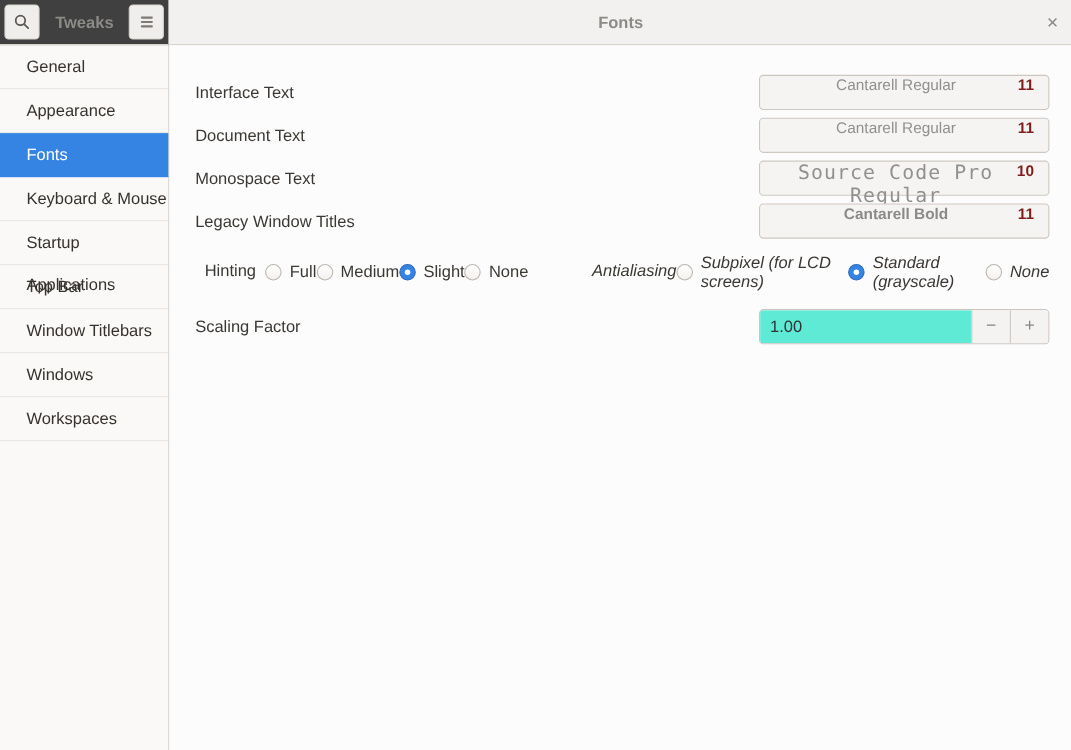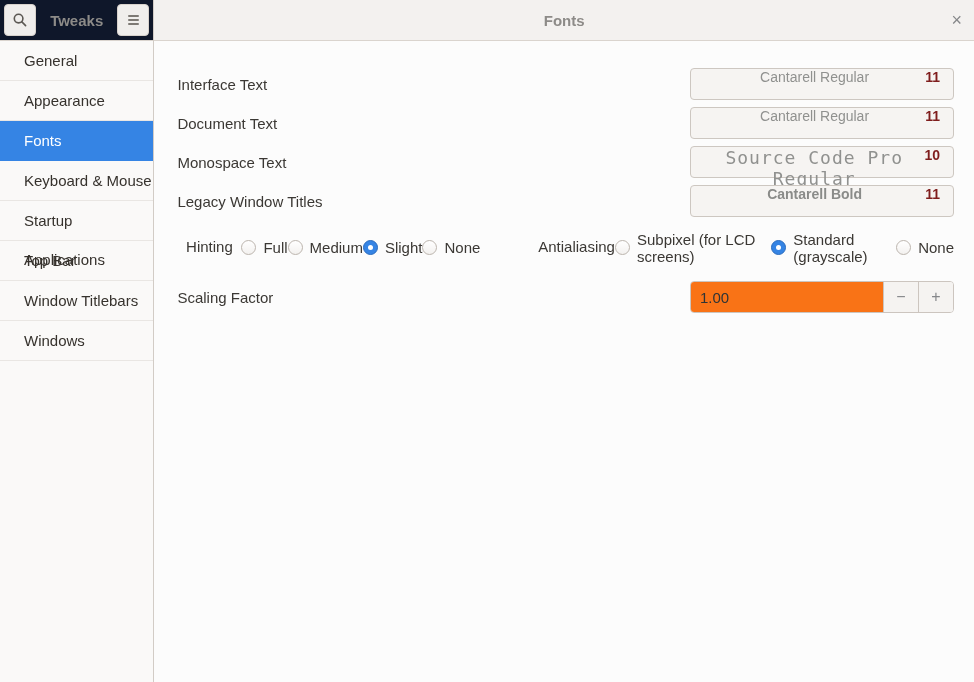--- a/index.html
+++ b/index.html
@@ -2,21 +2,21 @@
 <html><head>
 <meta charset="utf-8">
 <style>
   * { margin:0; padding:0; box-sizing:border-box; }
   html,body { width:974px; height:682px; overflow:hidden; }
   body { font-family:"Liberation Sans", sans-serif; font-size:15px; color:#3b3834; background:#fcfcfc; }
   .app { display:flex; width:974px; height:682px; }
 
   
   .sidebar { width:197px; height:682px; background:#faf9f8; border-right:1px solid #d2ccc6; display:flex; flex-direction:column; }
-  .side-header { height:41px; background:#0f172a; border-bottom:1px solid #dad4ce; display:flex; align-items:center; justify-content:space-between; padding:0 4px; position:relative; flex:none; }
+  .side-header { height:41px; background:#404040; border-bottom:1px solid #dad4ce; display:flex; align-items:center; justify-content:space-between; padding:0 4px; position:relative; flex:none; }
   .hdr-btn { width:32px; height:32px; border:1px solid #d8d2cc; border-radius:4px; background:#f0eeec; display:flex; align-items:center; justify-content:center; cursor:pointer; }
   .side-title { position:absolute; left:0; right:0; text-align:center; font-weight:bold; color:#8d8b88; pointer-events:none; }
   .menu-glyph span { display:block; width:11px; height:2px; background:#7d7974; margin:2px auto; border-radius:1px; }
 
   .side-list { flex:1; }
   .side-item { height:40px; line-height:39px; padding-left:24px; border-bottom:1px solid #e9e6e3; color:#36322d; cursor:pointer; }
   .side-item.checked { background:#3584e4; color:#ffffff; border-bottom-color:#3584e4; }
 
   
   .main { flex:1; display:flex; flex-direction:column; }
@@ -29,34 +29,34 @@
   .font-row { display:flex; align-items:center; justify-content:space-between; height:32px; margin-bottom:7px; }
   .row-label { color:#3b3834; }
   .font-button { width:264px; height:32px; display:flex; align-items:flex-start; padding:0 13px; background:#f6f4f2; border:1px solid #cdc7c1; border-radius:4px; cursor:pointer; font-family:"Liberation Sans",sans-serif; }
   .font-name { flex:1; text-align:center; color:#90918f; font-size:14px; }
   .font-name.mono { font-family:"DejaVu Sans Mono", monospace; letter-spacing:1px; font-size:18px; }
   .font-name.bold { font-weight:bold; color:#8a8b89; }
   .font-pt { color:#7f1d1d; font-weight:bold; font-size:14px; }
 
   .dual { display:flex; margin-top:16px; }
   .hint-col { width:448px; display:flex;text-align:center; }
-  .aa-col { display:flex; }
+  .aa-col { display:flex;font-style:italic; }
   .group-label { padding-top:5px; color:#3b3834; }
   .hint-col .group-label { width:64px; }
   .aa-col .group-label { width:95px; }
   .radio-rows { display:flex; }
   .radio-row { height:29px; display:flex; align-items:center; cursor:pointer; }
   .radio { width:15px; height:15px; border-radius:50%; border:1px solid #bcb5ae; background:linear-gradient(to bottom,#ffffff,#f3f1ef); margin-right:7px; position:relative; flex:none; }
   .radio-row.checked .radio { background:#3584e4; border-color:#2b6cbe; }
   .radio-row.checked .radio::after { content:""; position:absolute; left:4px; top:4px; width:5px; height:5px; border-radius:50%; background:#ffffff; }
   .radio-label { color:#3b3834; }
 
   .scale-row { display:flex; align-items:center; justify-content:space-between; height:32px; margin-top:19px; }
   .spin { width:264px; height:32px; display:flex; border:1px solid #ccc5bf; border-radius:4px; overflow:hidden; background:#ffffff; }
-  .spin-entry { flex:1; background:#f97316; padding-left:9px; display:flex; align-items:center; color:#2e3436; cursor:text; }
+  .spin-entry { flex:1; background:#5eead4; padding-left:9px; display:flex; align-items:center; color:#2e3436; cursor:text; }
   .spin-btn { width:35px; border:none; border-left:1px solid #ccc5bf; background:#f5f3f1; color:#85878a; font-size:16px; cursor:pointer; font-family:"Liberation Sans",sans-serif; }
 </style>
 </head>
 <body>
 
 <div class="app">
 
   <div class="sidebar">
     <div class="side-header">
       <button class="hdr-btn">
@@ -78,20 +78,21 @@
     </div>
     <div class="side-list">
       <div class="side-item">General</div>
       <div class="side-item">Appearance</div>
       <div class="side-item checked">Fonts</div>
       <div class="side-item">Keyboard &amp; Mouse</div>
       <div class="side-item">Startup Applications</div>
       <div class="side-item">Top Bar</div>
       <div class="side-item">Window Titlebars</div>
       <div class="side-item">Windows</div>
+      <div class="side-item">Workspaces</div>
     </div>
   </div>
 
   <div class="main">
     <div class="main-header">
       <div class="main-title">Fonts</div>
       <button class="close-btn">
           <span>×</span>
         </button>
     </div>

